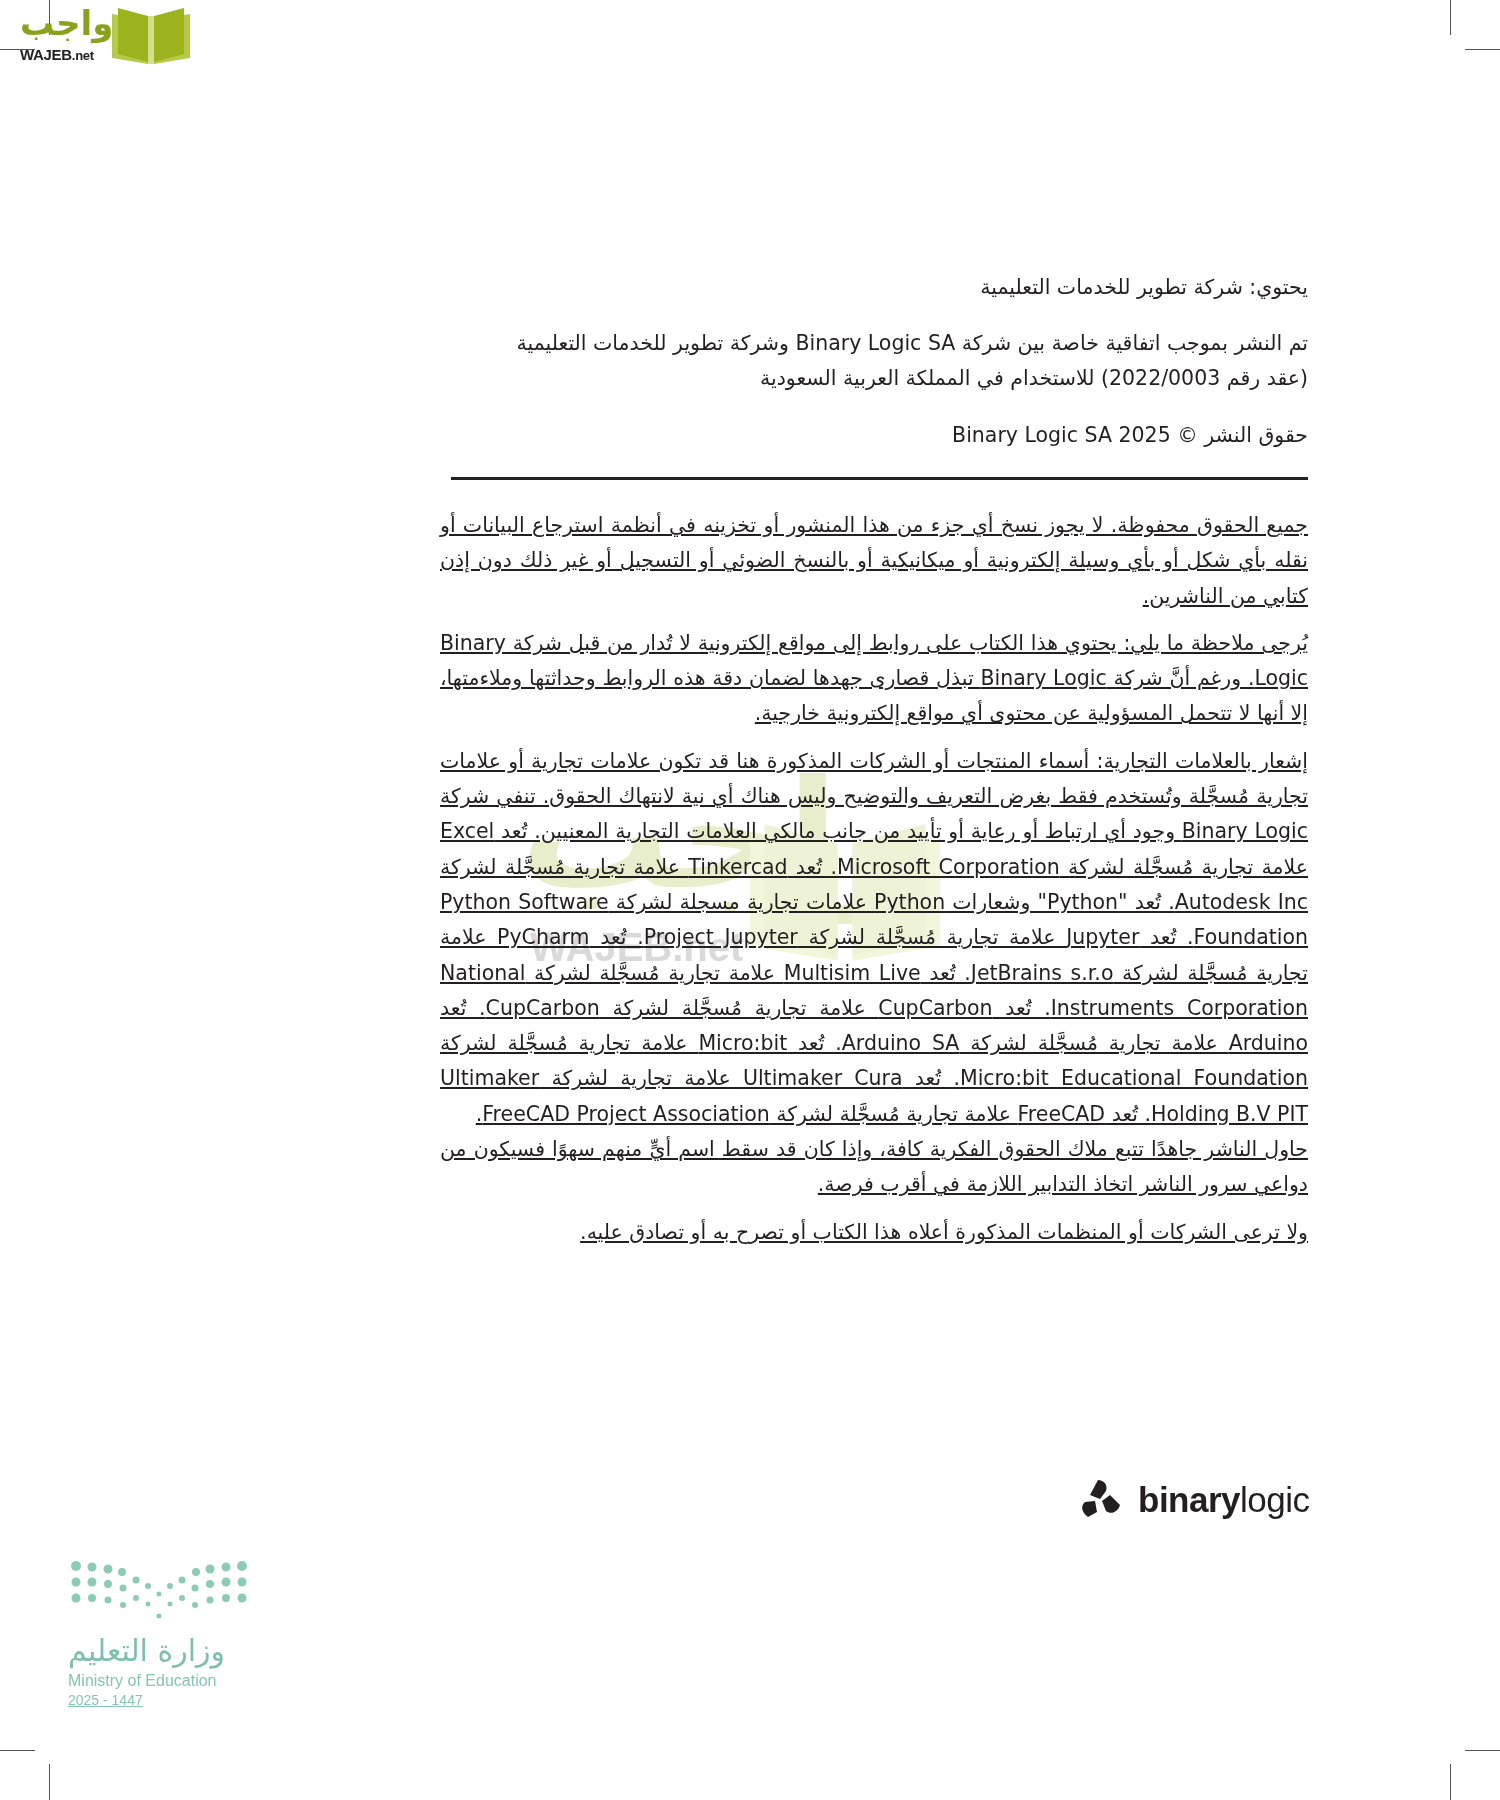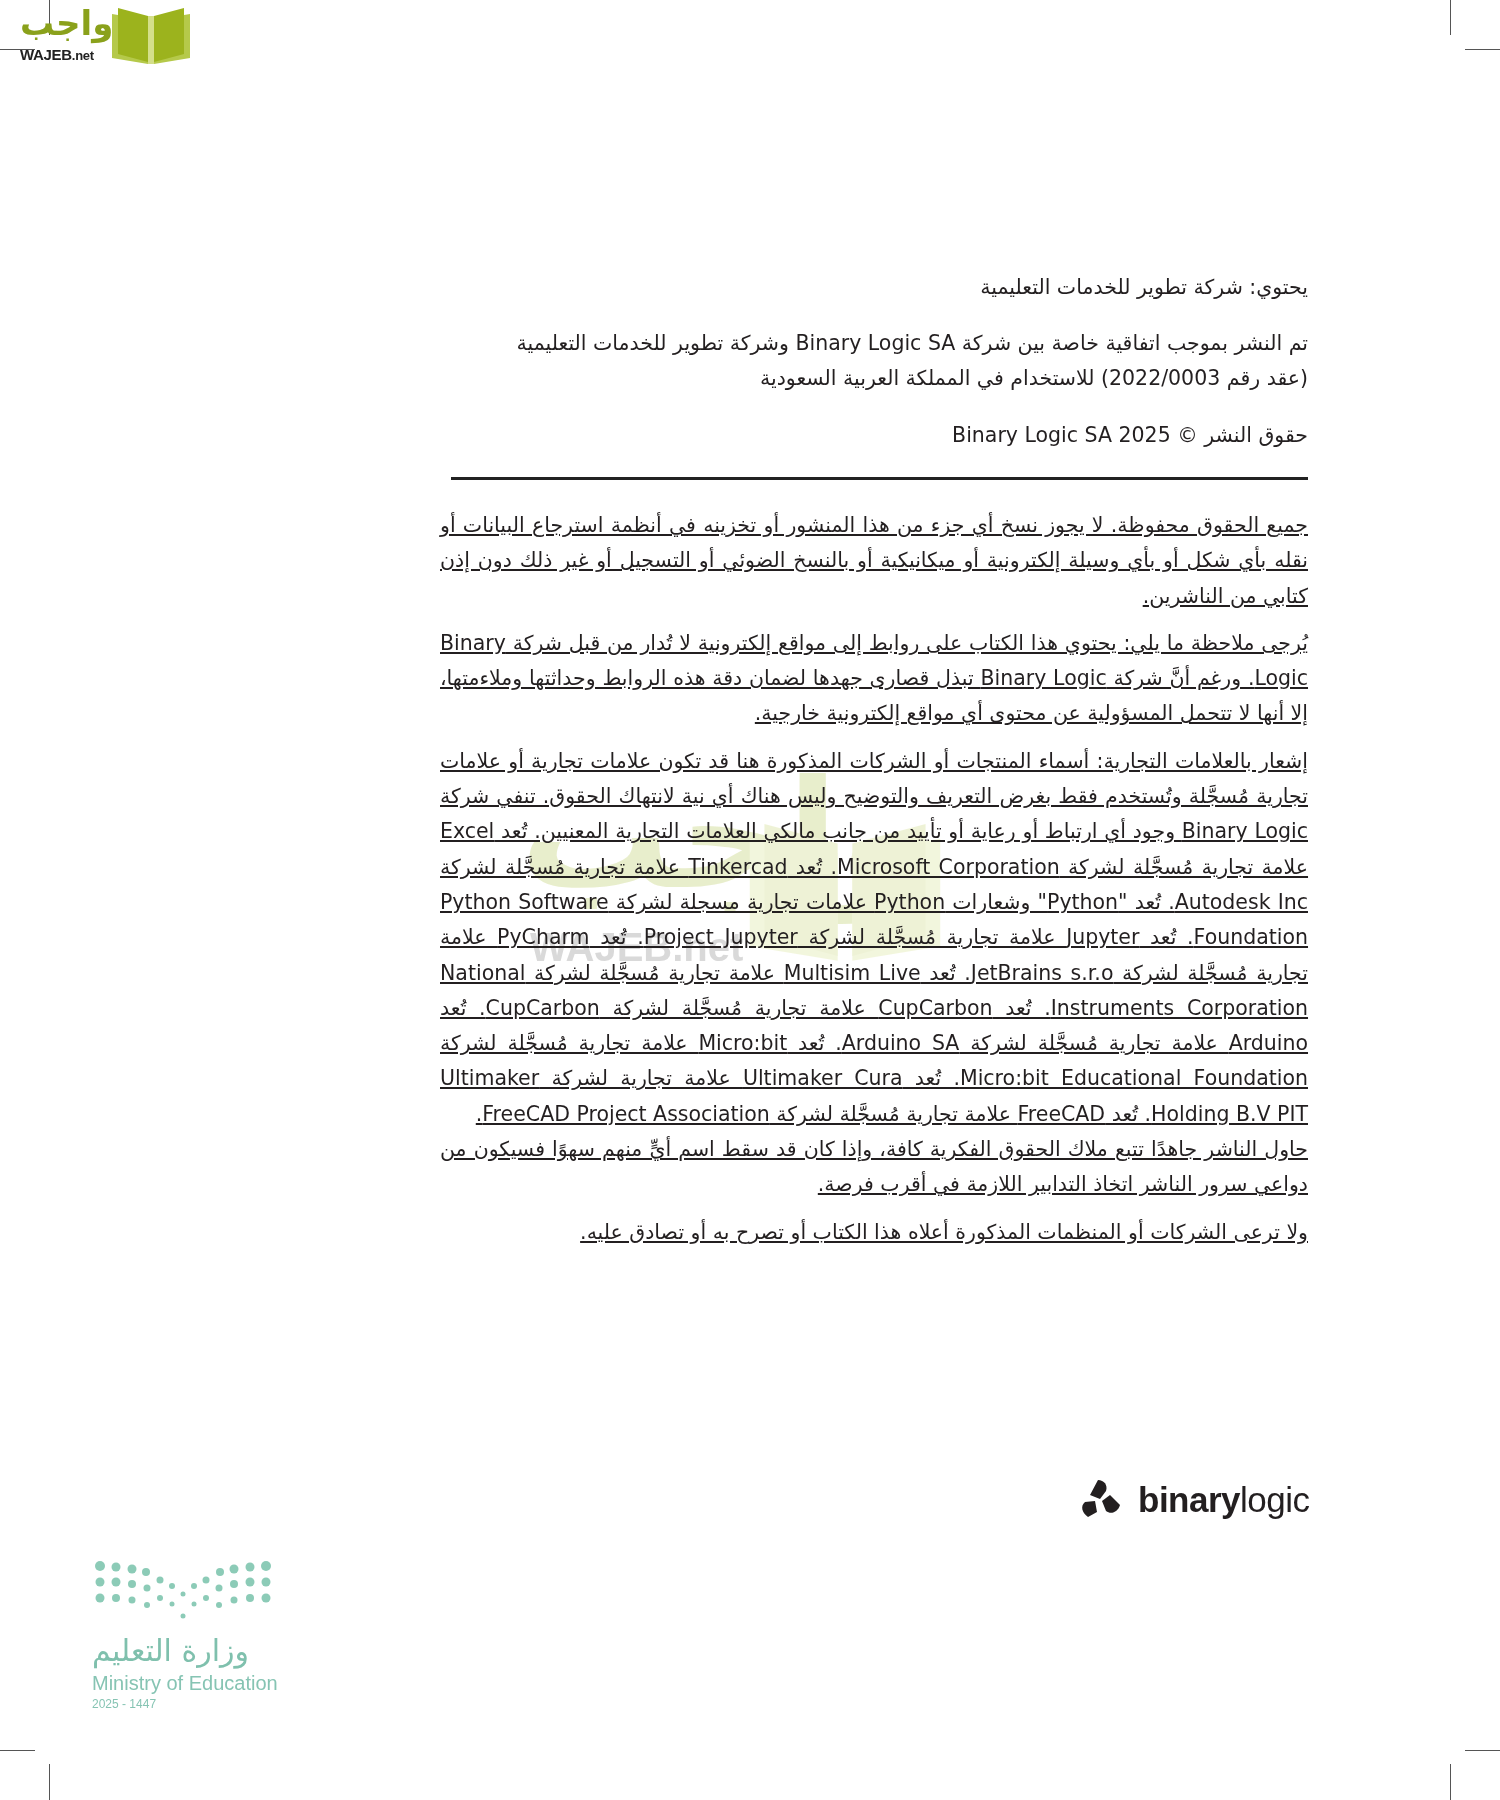--- a/index.html
+++ b/index.html
@@ -29,25 +29,25 @@
     .wm-ar { position: absolute; left: 10px; top: -30px; font-size: 150px; font-weight: bold; color: #9cb31d; line-height: 1; }
     .wm-en { position: absolute; left: 20px; top: 135px; font-size: 40px; font-weight: bold; color: #555; font-family: "Liberation Sans", sans-serif; }
     .wm-book { position: absolute; left: 230px; top: 0; width: 210px; height: 200px; }
 
     .bl-logo { position: absolute; left: 1078px; top: 1476px; height: 48px; display: flex; align-items: center; gap: 14px; }
     .bl-mark { width: 46px; height: 46px; }
     .bl-word { font-family: "Liberation Sans", sans-serif; font-size: 35px; color: #231f20; letter-spacing: -0.5px; }
     .bl-word b { font-weight: bold; }
     .bl-word span.light { font-weight: normal; }
 
-    .moe { position: absolute; left: 92px; top: 1560px; width: 190px; }
+    .moe { position: absolute; left: 68px; top: 1560px; width: 190px; }
     .moe-dots { width: 182px; height: 64px; }
     .moe-ar { font-size: 30px; color: #7fc0ad; direction: rtl; text-align: left; margin-top: 8px; line-height: 1; letter-spacing: 1px; }
-    .moe-en { font-size: 20px; color: #86c4b3; margin-top: 6px; font-family: "Liberation Sans", sans-serif; }
-    .moe-year { font-size: 12px; color: #86c4b3; margin-top: 2px; font-family: "Liberation Sans", sans-serif; }
+    .moe-en { font-size: 16px; color: #86c4b3; margin-top: 6px; font-family: "Liberation Sans", sans-serif; }
+    .moe-year { font-size: 14px; color: #86c4b3; margin-top: 2px; font-family: "Liberation Sans", sans-serif; text-decoration: underline; }
   </style>
 </head>
 <body>
 
 <div class="crop" style="left:0;top:49px;width:35px;height:1px;"></div>
 <div class="crop" style="left:49px;top:0;width:1px;height:35px;"></div>
 <div class="crop" style="left:1450px;top:0;width:1px;height:35px;"></div>
 <div class="crop" style="left:1465px;top:49px;width:35px;height:1px;"></div>
 <div class="crop" style="left:0;top:1750px;width:35px;height:1px;"></div>
 <div class="crop" style="left:49px;top:1764px;width:1px;height:36px;"></div>

